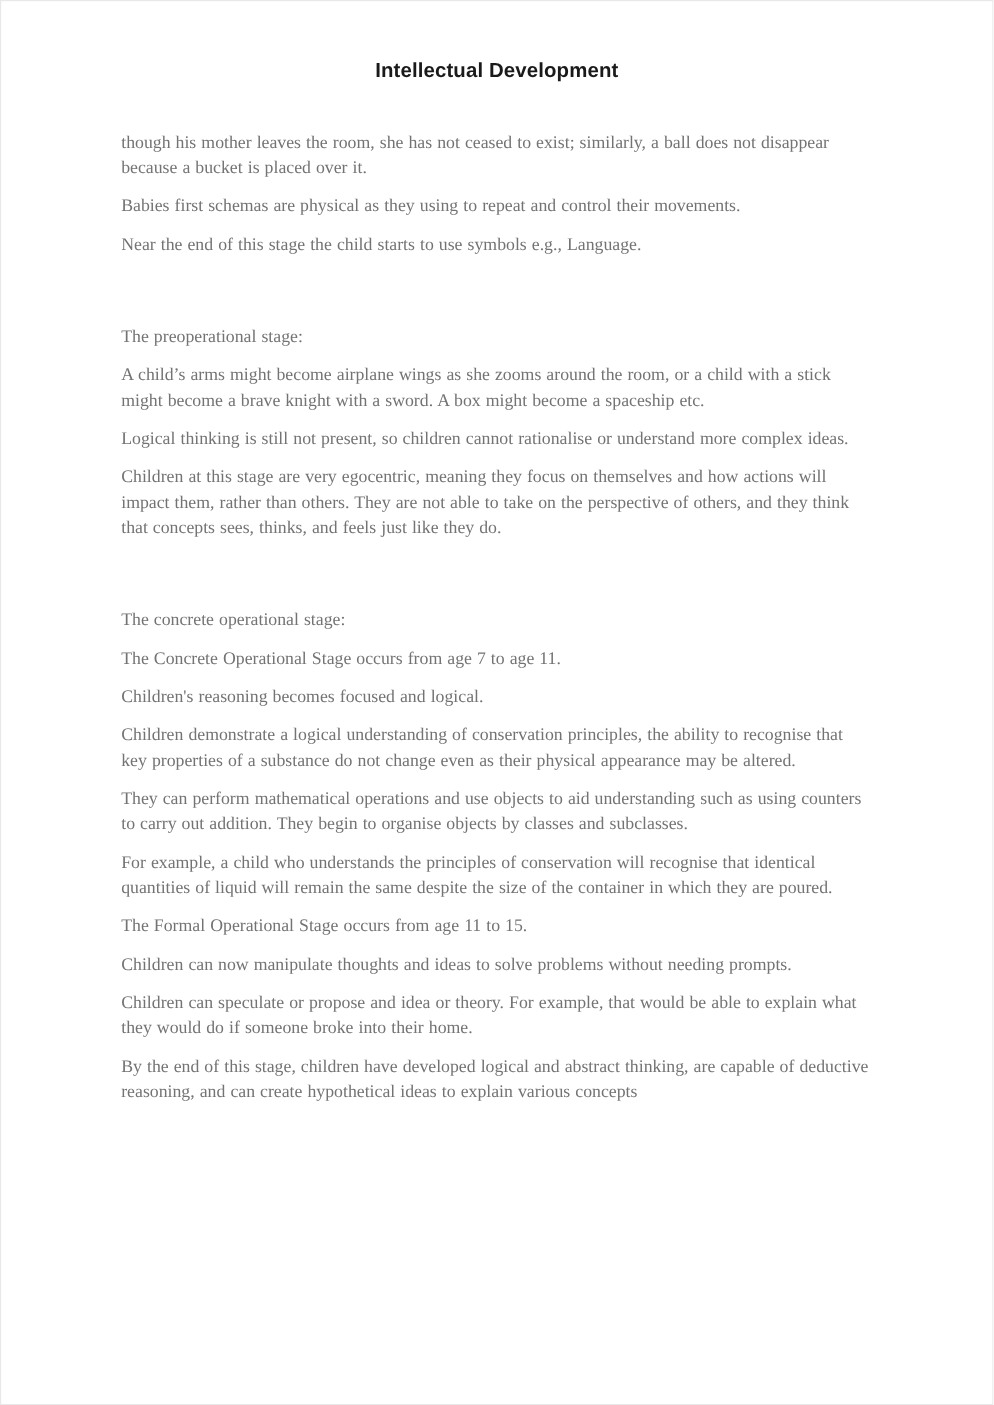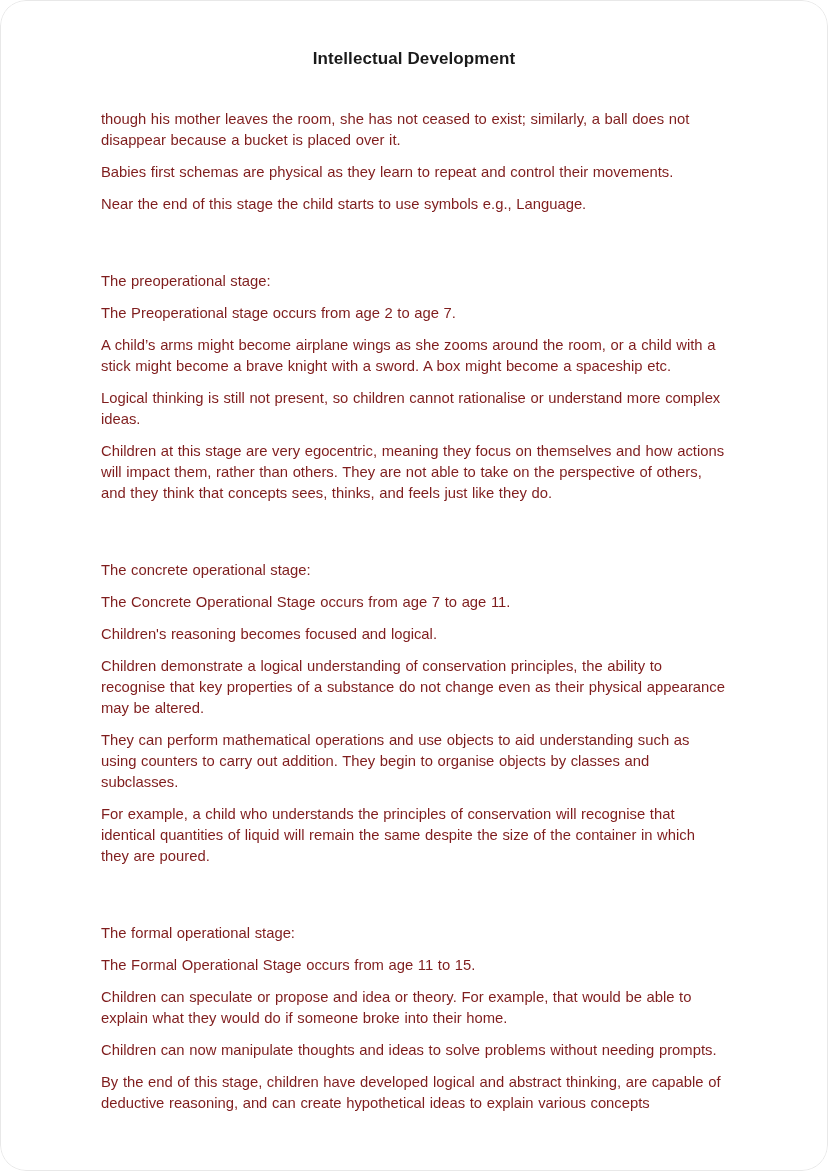--- a/index.html
+++ b/index.html
@@ -1,15 +1,15 @@
 <!DOCTYPE html>
 <html><head>
 <meta charset="utf-8">
 <style>
-  * { margin: 0; padding: 0; box-sizing: border-box; border-radius: 26px; }
+  * { margin: 0; padding: 0; box-sizing: border-box; }
 
   html, body {
     background: #ffffff;
     font-family: "Liberation Sans", "DejaVu Sans", sans-serif;
   }
 
   .page {
     position: relative;
     width: 828px;
     height: 1171px;
@@ -25,52 +25,51 @@
     font-size: 17px;
     font-weight: bold;
     color: #1a1a1a;
     letter-spacing: 0.1px;
     margin-bottom: 40px;
   }
 
   .para {
     font-size: 14.8px;
     line-height: 21px;
-    color: #7f1d1d;
+    color: #737373;
     margin-bottom: 11px;
     word-spacing: 0.5px;
+    font-family: Liberation Serif, serif;
   }
 
   .section-gap {
     margin-top: 56px;
   }
 </style>
 </head>
 <body>
 
 <div class="page">
 
   <h1 class="doc-title">Intellectual Development</h1>
 
   <p class="para">though his mother leaves the room, she has not ceased to exist; similarly, a ball does not disappear because a bucket is placed over it.</p>
-  <p class="para">Babies first schemas are physical as they learn to repeat and control their movements.</p>
+  <p class="para">Babies first schemas are physical as they using to repeat and control their movements.</p>
   <p class="para">Near the end of this stage the child starts to use symbols e.g., Language.</p>
 
   <p class="para section-gap">The preoperational stage:</p>
-  <p class="para">The Preoperational stage occurs from age 2 to age 7.</p>
   <p class="para"> A child’s arms might become airplane wings as she zooms around the room, or a child with a stick might become a brave knight with a sword. A box might become a spaceship etc.</p>
   <p class="para">Logical thinking is still not present, so children cannot rationalise or understand more complex ideas.</p>
   <p class="para">Children at this stage are very egocentric, meaning they focus on themselves and how actions will impact them, rather than others. They are not able to take on the perspective of others, and they think that concepts sees, thinks, and feels just like they do.</p>
 
   <p class="para section-gap">The concrete operational stage:</p>
   <p class="para">The Concrete Operational Stage occurs from age 7 to age 11.</p>
   <p class="para">Children's reasoning becomes focused and logical.</p>
   <p class="para">Children demonstrate a logical understanding of conservation principles, the ability to recognise that key properties of a substance do not change even as their physical appearance may be altered.</p>
   <p class="para">They can perform mathematical operations and use objects to aid understanding such as using counters to carry out addition. They begin to organise objects by classes and subclasses.</p>
   <p class="para">For example, a child who understands the principles of conservation will recognise that identical quantities of liquid will remain the same despite the size of the container in which they are poured.</p>
 
-  <p class="para section-gap">The formal operational stage:</p>
   <p class="para">The Formal Operational Stage occurs from age 11 to 15.</p>
+  <p class="para">Children can now manipulate thoughts and ideas to solve problems without needing prompts.</p>
   <p class="para">Children can speculate or propose and idea or theory.  For example, that would be able to explain what they would do if someone broke into their home.</p>
-  <p class="para">Children can now manipulate thoughts and ideas to solve problems without needing prompts.</p>
   <p class="para">By the end of this stage, children have developed logical and abstract thinking, are capable of deductive reasoning, and can create hypothetical ideas to explain various concepts</p>
 
 </div>
 
 </body></html>

